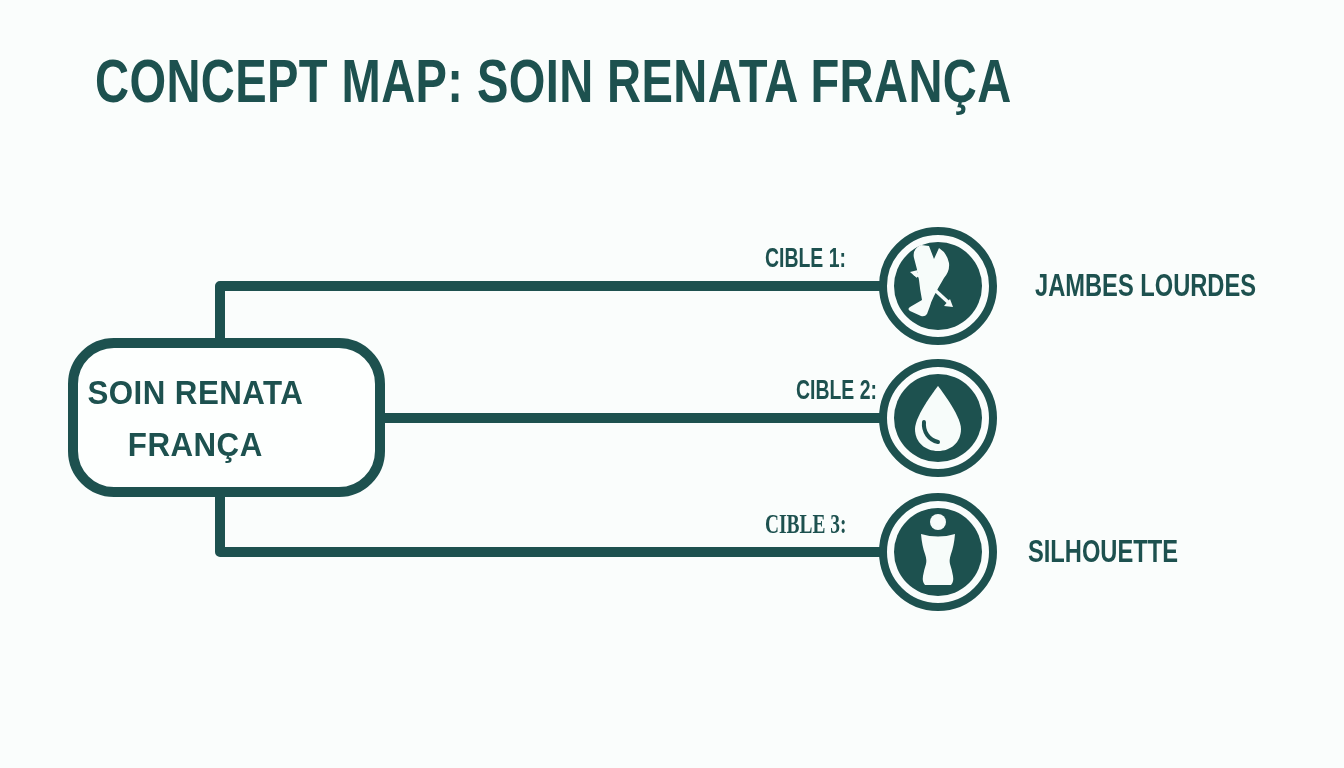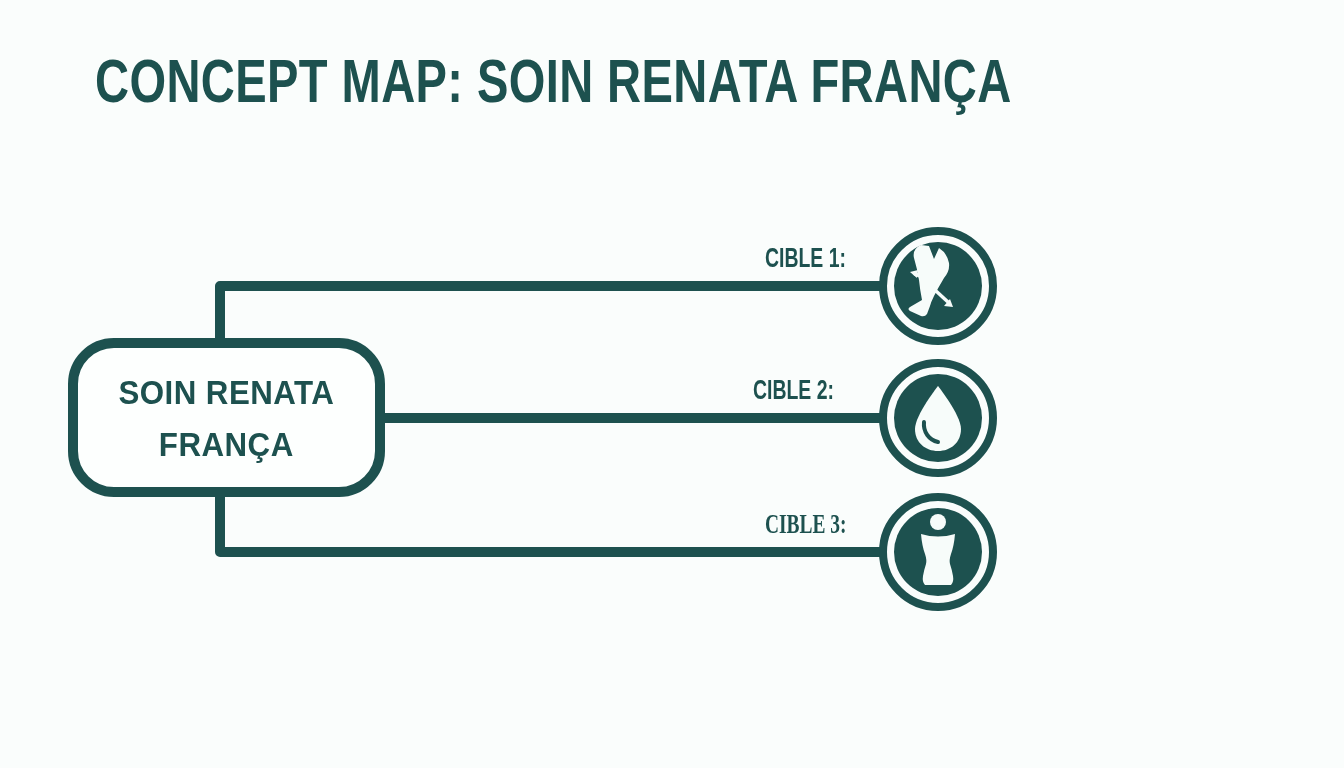--- a/index.html
+++ b/index.html
@@ -49,42 +49,42 @@
     position: absolute;
     left: 68px;
     top: 338px;
     width: 317px;
     height: 159px;
     background: var(--node_fill);
     border: 10px solid var(--teal);
     border-radius: 46px;
     display: flex;
     align-items: center;
-    justify-content: center;
+    justify-content: flex-start;
     text-align: center;
   }
   .root-node .root-label {
     font-size: 34px;
     line-height: 52px;
     font-weight: 700;
     color: var(--teal);
     letter-spacing: 0.5px;
   }
   .root-node .cond { transform: scaleX(0.92); transform-origin: 50% 50%; }
 
   .cible-label {
     position: absolute;
     font-size: 27px;
     line-height: 27px;
     font-weight: 700;
     color: var(--teal);
   }
   .cible-label .cond { transform: scaleX(0.72); }
   .cible-1 { left: 765px; top: 245px; }
-  .cible-2 { left: 753px; top: 377px; }
+  .cible-2 { left: 796px; top: 377px; }
   .cible-3 { left: 765px; top: 511px; font-family: Liberation Serif, serif; }
 
   .target-label {
     position: absolute;
     font-size: 32px;
     line-height: 34px;
     font-weight: 700;
     color: var(--teal);
   }
   .target-label .cond { transform: scaleX(0.74); }
@@ -167,14 +167,20 @@
   <div class="cible-label cible-1">
     <span class="cond">CIBLE 1:</span>
   </div>
   <div class="cible-label cible-2">
     <span class="cond">CIBLE 2:</span>
   </div>
   <div class="cible-label cible-3">
     <span class="cond">CIBLE 3:</span>
   </div>
 
+  <div class="target-label target-1">
+    <span class="cond">JAMBES LOURDES</span>
+  </div>
+  <div class="target-label target-3">
+    <span class="cond">SILHOUETTE</span>
+  </div>
 
 </div>
 
 </body></html>

